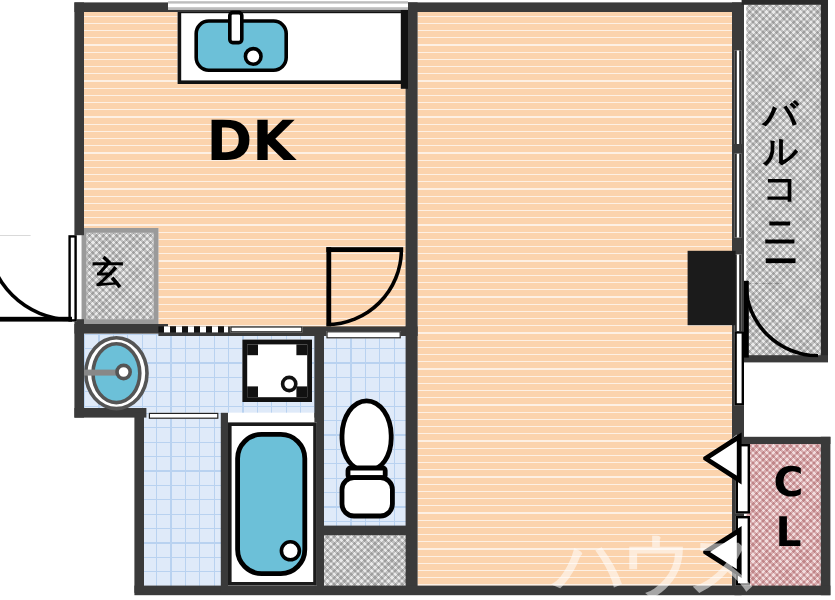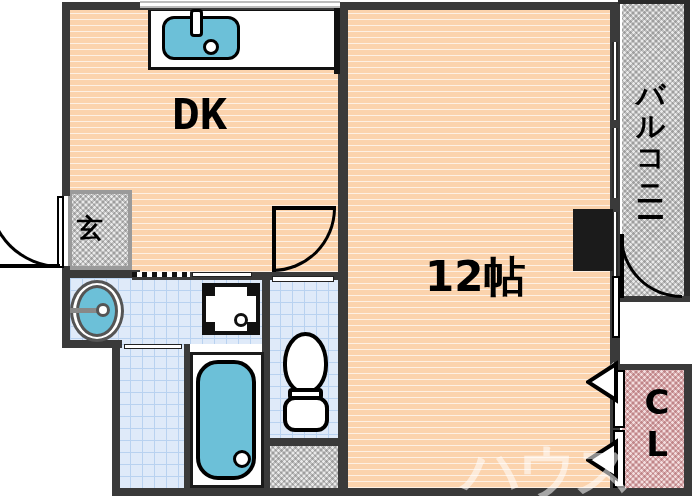--- a/index.html
+++ b/index.html
@@ -288,23 +288,22 @@
 
   <div class="abs" style="left:592px;top:362px;width:0;height:0;
               border-top:18px solid transparent;border-bottom:18px solid transparent;
               border-right:22px solid #ffffff;
               filter:drop-shadow(0 0 0 #000);"></div>
   <svg class="abs" style="left:586px;top:352px;width:34px;height:146px;" viewBox="0 0 34 146">
     <polygon points="30,12 2,30 30,48" fill="#ffffff" stroke="#000" stroke-width="4"></polygon>
     <polygon points="30,90 2,108 30,126" fill="#ffffff" stroke="#000" stroke-width="4"></polygon>
   </svg>
 
-  <span class="lbl lbl-dk" style="left:172px;top:94px;font-family:Liberation Mono, monospace;">DK</span>
-
-  <span class="lbl lbl-jo" style="left:425px;top:256px;">12帖</span>
+  <span class="lbl lbl-dk" style="left:172px;top:94px;">DK</span>
+
 
   <span class="lbl lbl-gen" style="left:77px;top:215px;">玄</span>
 
   <span class="lbl vert" style="left:636px;top:62px;font-size:29px;">バルコニー</span>
 
   <span class="lbl vert lbl-cl" style="left:640px;top:382px;">CL</span>
 
   <span class="wmk" style="left:462px;top:432px;">ハウス</span>
 
 </div>

